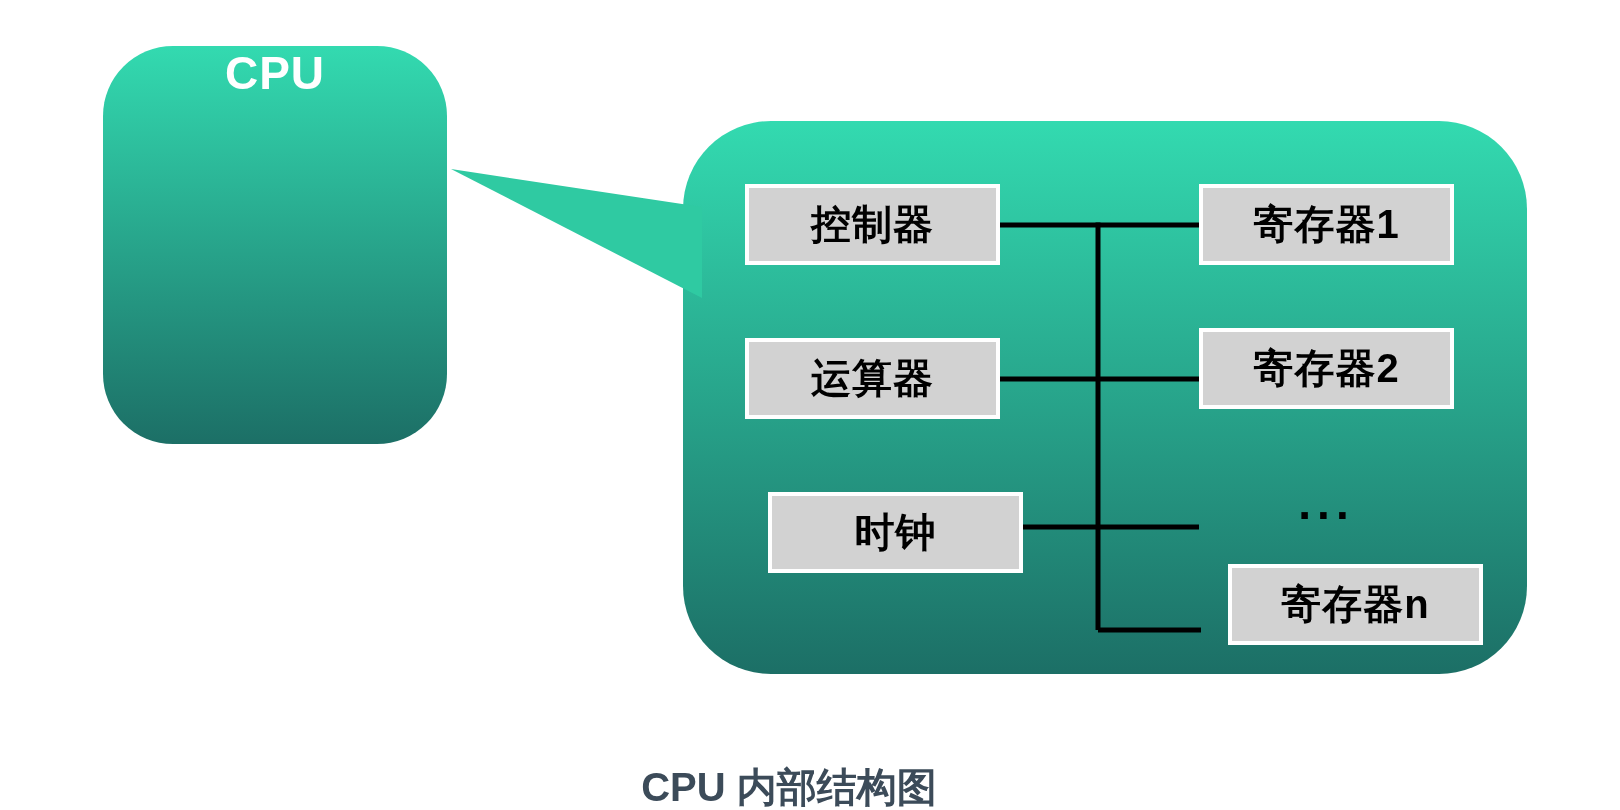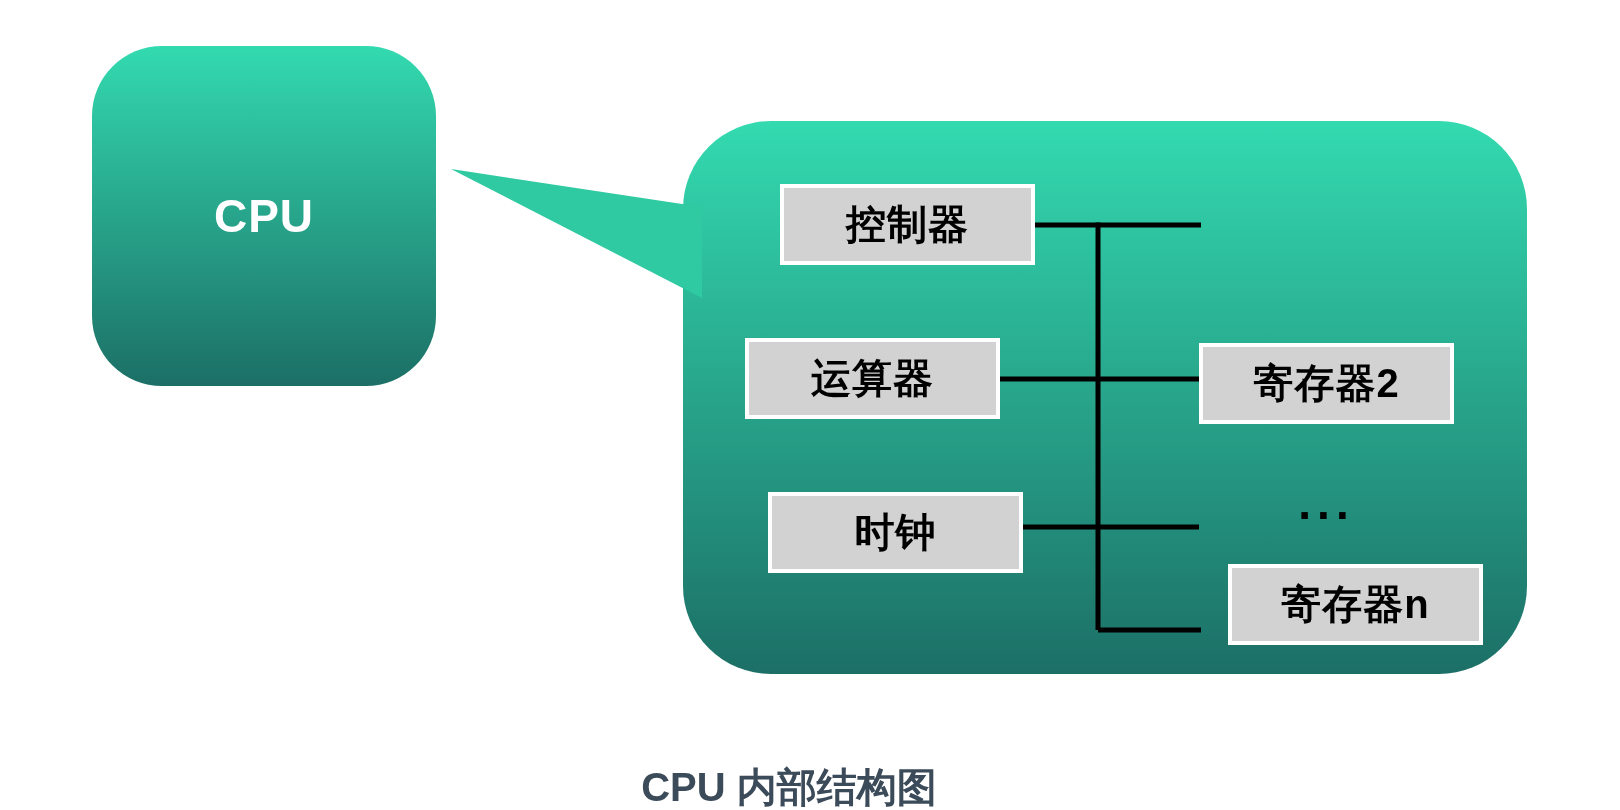--- a/index.html
+++ b/index.html
@@ -14,24 +14,24 @@
     height: 810px;
     background: #ffffff;
     overflow: hidden;
   }
   
   .teal-block {
     position: absolute;
     background: linear-gradient(180deg, var(--gradient_top) 0%, var(--gradient_bottom) 100%);
   }
   #cpu-box {
-    left: 92px; top: 46px;
-    width: 344px; height: 340px;
+    left: 103px; top: 46px;
+    width: 344px; height: 398px;
     border-radius: 70px;
-    display: flex; align-items: center; justify-content: center;
+    display: flex; justify-content: center;
   }
   #cpu-box .cpu-label {
     color: var(--cpu_text);
     font-size: 46px;
     font-weight: bold;
     letter-spacing: 1px;
   }
   #internal-box {
     left: 683px; top: 121px;
     width: 844px; height: 553px;
@@ -53,25 +53,25 @@
     background: var(--box_fill);
     border: 4px solid var(--box_border);
     box-sizing: border-box;
     display: flex; align-items: center; justify-content: center;
     color: var(--label_text);
     font-size: 40px;
     font-weight: bold;
     letter-spacing: 1px;
     white-space: nowrap;
   }
-  #node-controller { left: 780px; top: 184px; }
+  #node-controller { left: 745px; top: 184px; }
   #node-alu        { left: 745px; top: 338px; }
   #node-clock      { left: 768px; top: 492px; }
   #node-reg1       { left: 1199px; top: 184px; }
-  #node-reg2       { left: 1199px; top: 343px; }
+  #node-reg2       { left: 1199px; top: 328px; }
   #node-regn       { left: 1199px; top: 564px; margin-left: 29px; }
   #node-ellipsis {
     position: absolute;
     left: 1199px; top: 468px;
     width: 255px; height: 70px;
     display: flex; align-items: center; justify-content: center;
     color: var(--label_text);
     font-size: 46px;
     font-weight: bold;
     letter-spacing: 6px;
@@ -110,20 +110,23 @@
   <div id="node-controller" class="node">
     <span>控制器</span>
   </div>
   <div id="node-alu" class="node">
     <span>运算器</span>
   </div>
   <div id="node-clock" class="node">
     <span>时钟</span>
   </div>
 
+  <div id="node-reg1" class="node">
+    <span>寄存器1</span>
+  </div>
   <div id="node-reg2" class="node">
     <span>寄存器2</span>
   </div>
   <div id="node-ellipsis">
     <span>...</span>
   </div>
   <div id="node-regn" class="node">
     <span>寄存器n</span>
   </div>
 

